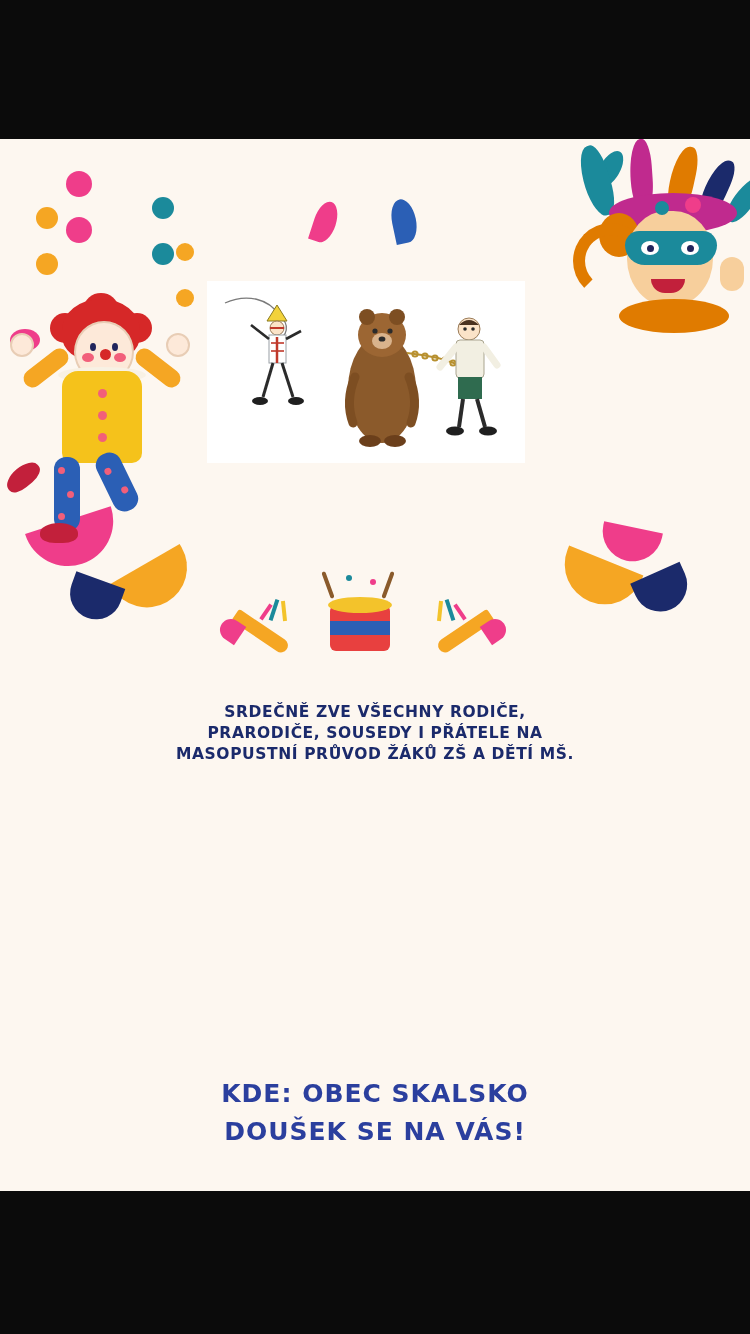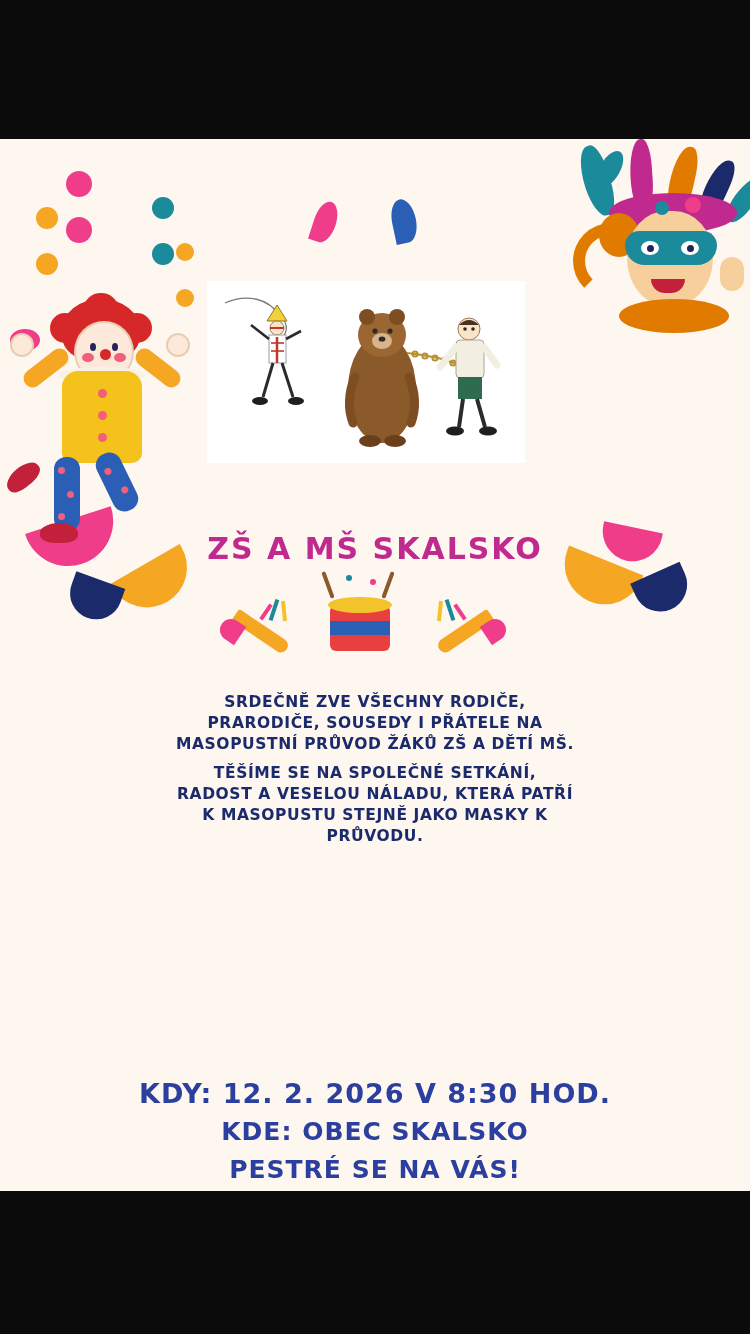--- a/index.html
+++ b/index.html
@@ -302,21 +302,21 @@
     width: 400px;
     text-align: center;
     color: #1b2a6b;
     font-size: 15.5px;
     line-height: 21px;
     font-weight: 700;
     letter-spacing: 0.6px;
     font-family: "DejaVu Sans", sans-serif;
     text-transform: uppercase;
   }
-  .body-text p { margin: 8px 0 0 0; }
+  .body-text p { margin: 18px 0 0 0; }
 
   .footer {
     position: absolute;
     left: 0;
     top: 936px;
     width: 750px;
     text-align: center;
     color: #2b3f9e;
     font-family: "DejaVu Sans", sans-serif;
     font-weight: 700;
@@ -480,21 +480,20 @@
           <path d="M277 66 L290 84" stroke="#f2efe2" stroke-width="7" stroke-linecap="round"></path>
           <rect x="251" y="96" width="24" height="22" fill="#2f6b4f"></rect>
           <path d="M256 118 L252 146" stroke="#2b2b2b" stroke-width="4"></path>
           <path d="M270 118 L278 146" stroke="#2b2b2b" stroke-width="4"></path>
           <ellipse cx="248" cy="150" rx="9" ry="4.5" fill="#1f1f1f"></ellipse>
           <ellipse cx="281" cy="150" rx="9" ry="4.5" fill="#1f1f1f"></ellipse>
         </g>
       </svg>
     </div>
 
-    <div class="subtitle">ZŠ A MŠ SKALSKO</div>
 
     <div class="instruments">
 
       <div style="position:absolute;left:20px;top:22px;width:78px;height:70px;">
         <div style="position:absolute;left:10px;top:26px;width:62px;height:14px;background:#f5a623;transform:rotate(34deg);border-radius:3px 8px 8px 3px;"></div>
         <div style="position:absolute;left:0px;top:20px;width:22px;height:22px;background:#ef3d8a;border-radius:50% 0 0 50%;transform:rotate(34deg);"></div>
         <div style="position:absolute;left:52px;top:0px;width:4px;height:22px;background:#1b8a9b;transform:rotate(18deg);"></div>
         <div style="position:absolute;left:62px;top:2px;width:4px;height:20px;background:#f3c32b;transform:rotate(-6deg);"></div>
         <div style="position:absolute;left:44px;top:4px;width:4px;height:18px;background:#ef3d8a;transform:rotate(34deg);"></div>
       </div>
@@ -511,23 +510,21 @@
         <div style="position:absolute;left:16px;top:26px;width:62px;height:14px;background:#f5a623;transform:rotate(146deg);border-radius:3px 8px 8px 3px;"></div>
         <div style="position:absolute;left:66px;top:20px;width:22px;height:22px;background:#ef3d8a;border-radius:0 50% 50% 0;transform:rotate(-34deg);"></div>
         <div style="position:absolute;left:30px;top:0px;width:4px;height:22px;background:#1b8a9b;transform:rotate(-18deg);"></div>
         <div style="position:absolute;left:20px;top:2px;width:4px;height:20px;background:#f3c32b;transform:rotate(6deg);"></div>
         <div style="position:absolute;left:40px;top:4px;width:4px;height:18px;background:#ef3d8a;transform:rotate(-34deg);"></div>
       </div>
     </div>
 
     <div class="body-text">
       <p>SRDEČNĚ ZVE VŠECHNY RODIČE, PRARODIČE, SOUSEDY I PŘÁTELE NA MASOPUSTNÍ PRŮVOD ŽÁKŮ ZŠ A DĚTÍ MŠ.</p>
-      <p>TĚŠÍME SE NA SPOLEČNÉ SETKÁNÍ, RADOST A VESELOU NÁLADU, KTERÁ PATŘÍ K MASOPUSTU STEJNĚ JAKO MASKY K PRŮVODU.</p>
     </div>
 
     <div class="footer">
-      <div class="l1">KDY: 12. 2. 2026 V 8:30 HOD.</div>
       <div class="l2">KDE: OBEC SKALSKO</div>
-      <div class="l3">PESTRÉ SE NA VÁS!</div>
+      <div class="l3">DOUŠEK SE NA VÁS!</div>
     </div>
 
   </div>
 </div>
 
 </body></html>

